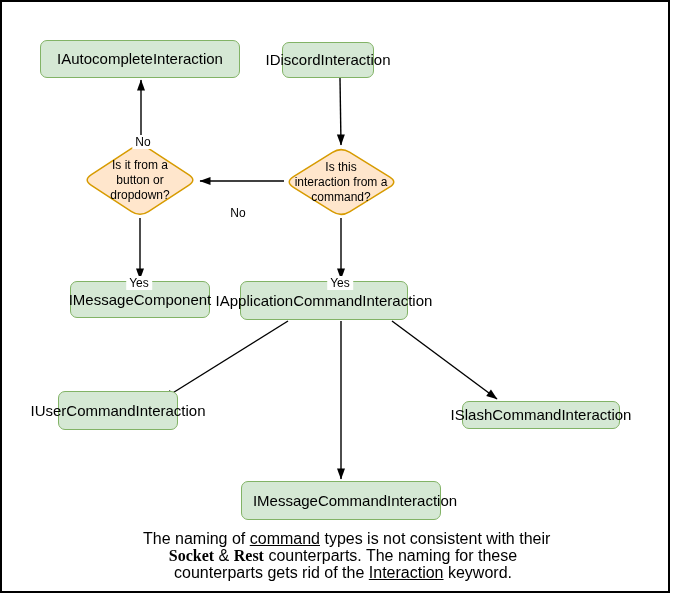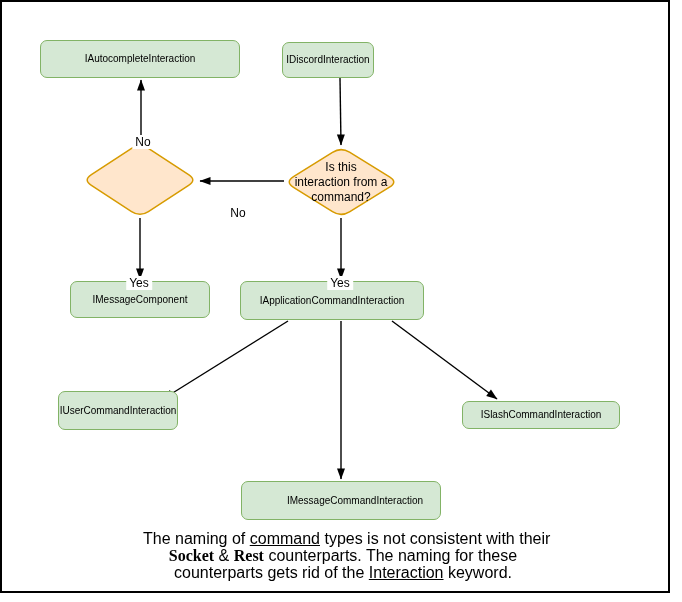--- a/index.html
+++ b/index.html
@@ -35,21 +35,21 @@
   }
   .node {
     position: absolute;
     box-sizing: border-box;
     background: #d5e8d4;
     border: 1.5px solid #82b366;
     border-radius: 7px;
     display: flex;
     align-items: center;
     justify-content: center;
-    font-size: 10px;
+    font-size: 15px;
     line-height: 14px;
     text-align: center;
     white-space: nowrap;
   }
   .decision-label {
     position: absolute;
     transform: translate(-50%, -50%);
     text-align: center;
     font-size: 12px;
     line-height: 15px;
@@ -104,28 +104,33 @@
     <path d="M148.4,148.4 L188.6,174.6 Q197,180 188.6,185.4 L148.4,211.6 Q140,217 131.6,211.6 L91.4,185.4 Q83,180 91.4,174.6 L131.6,148.4 Q140,143 148.4,148.4 Z" fill="#ffe6cc" stroke="#d79b00" stroke-width="1.5"></path>
     <path d="M349.5,152.2 L389.5,176.8 Q398,182 389.5,187.2 L349.5,211.8 Q341,217 332.5,211.7 L293.5,187.3 Q285,182 293.5,176.7 L332.5,152.3 Q341,147 349.5,152.2 Z" fill="#ffe6cc" stroke="#d79b00" stroke-width="1.5"></path>
   </svg>
 
   <div class="node" style="left:40px; top:40px; width:200px; height:38px;">IAutocompleteInteraction</div>
 
   <div class="node" style="left:282px; top:42px; width:92px; height:36px;">IDiscordInteraction</div>
 
   <div class="node" style="left:70px; top:281px; width:140px; height:37px;">IMessageComponent</div>
 
-  <div class="node" style="left:240px; top:281px; width:184px; height:39px;">IApplicationCommandInteraction</div>
+  <div class="node" style="left:240px; top:281px; width:168px; height:39px;">IApplicationCommandInteraction</div>
 
   <div class="node" style="left:58px; top:391px; width:120px; height:39px;">IUserCommandInteraction</div>
 
   <div class="node" style="left:462px; top:401px; width:158px; height:28px;">ISlashCommandInteraction</div>
 
   <div class="node" style="left:241px; top:481px; width:200px; height:39px;padding-left:28px;">IMessageCommandInteraction</div>
 
+  <div class="decision-label" style="left:140px; top:180px;">
+    <span>Is it from a</span>
+    <span>button or</span>
+    <span>dropdown?</span>
+  </div>
 
   <div class="decision-label" style="left:341px; top:182px;">
     <span>Is this</span>
     <span>interaction from a</span>
     <span>command?</span>
   </div>
 
   <div class="edge-label" style="left:143px; top:110px;">No</div>
 
   <div class="edge-label" style="left:238px; top:181px;">No</div>

